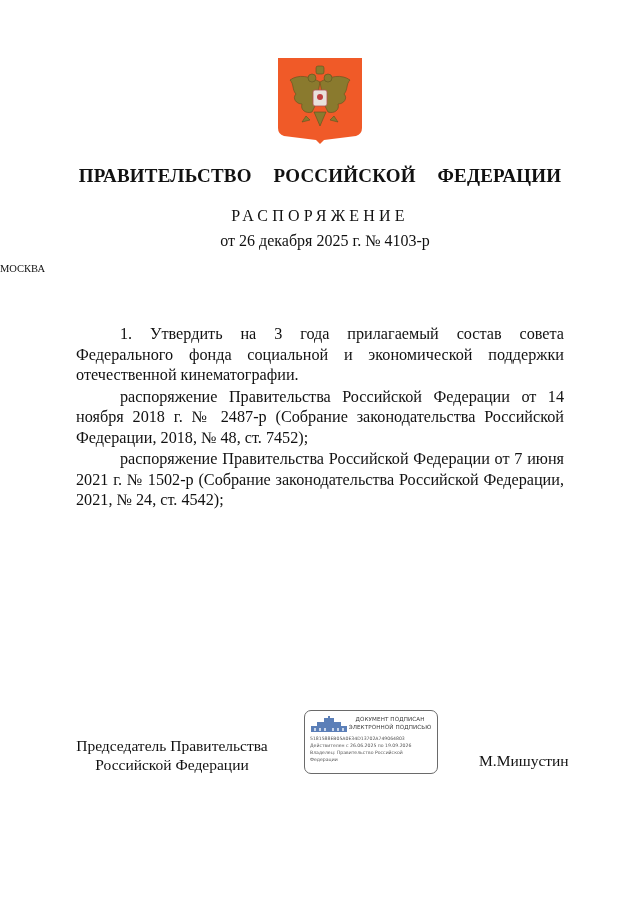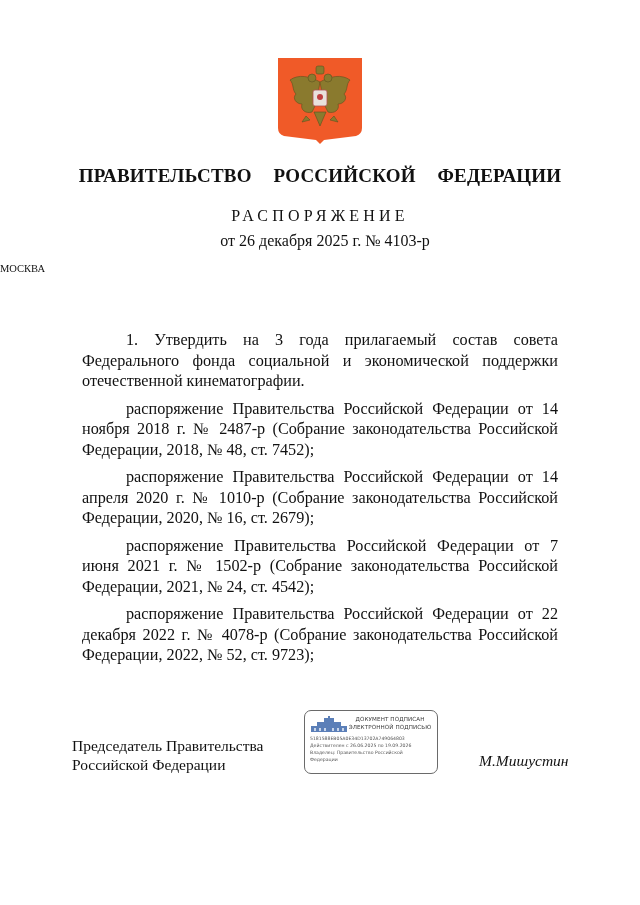--- a/index.html
+++ b/index.html
@@ -24,27 +24,27 @@
       padding-left: 10px;
     }
     .city {
       position: absolute; left: 0; right: 0; top: 263px; text-align: left;
       font-size: 10.5px;
     }
     .body {
       position: absolute; left: 75px; width: 490px; top: 323px;
       font-size: 16.2px; line-height: 20.5px; text-align: justify;
     }
-    .body p { margin: 7px; text-indent: 44px; }
+    .body p { margin: 1px; text-indent: 44px; }
     .signer {
-      position: absolute; left: 72px; top: 736px; width: 200px; 
+      position: absolute; left: 72px; top: 736px; width: 200px; text-align: center;
       font-size: 15.5px; line-height: 19px;
     }
     .signature-name {
-      position: absolute; left: 479px; top: 752px; font-size: 15.5px; font-style: italic;
+      position: absolute; left: 479px; top: 752px; font-size: 15.5px;
     }
     .stamp {
       position: absolute; left: 304px; top: 710px; width: 134px; height: 64px;
       border: 1.4px solid #6a6a6a; border-radius: 7px; box-sizing: border-box;
       font-family: "DejaVu Sans", sans-serif; color: #3a3a3a;
     }
     .stamp-logo { position: absolute; left: 6px; top: 5px; width: 36px; height: 16px; }
     .stamp-head {
       position: absolute; left: 38px; width: 94px; top: 4px; text-align: center;
       font-size: 5.6px; line-height: 8px; letter-spacing: 0.1px;
@@ -76,23 +76,21 @@
 </div>
 
 <div class="title" style="white-space:pre">ПРАВИТЕЛЬСТВО  РОССИЙСКОЙ  ФЕДЕРАЦИИ</div>
 <div class="doctype">РАСПОРЯЖЕНИЕ</div>
 <div class="docdate">от 26 декабря 2025 г. № 4103-р</div>
 <div class="city">МОСКВА</div>
 
 <div class="body">
   <p>1. Утвердить на 3 года прилагаемый состав совета Федерального фонда социальной и экономической поддержки отечественной кинематографии.</p>
   <p>распоряжение Правительства Российской Федерации от 14 ноября 2018 г. № 2487-р (Собрание законодательства Российской Федерации, 2018, № 48, ст. 7452);</p>
-  <p>распоряжение Правительства Российской Федерации от 14 апреля 2020 г. № 1010-р (Собрание законодательства Российской Федерации, 2020, № 16, ст. 2679);</p>
   <p>распоряжение Правительства Российской Федерации от 7 июня 2021 г. № 1502-р (Собрание законодательства Российской Федерации, 2021, № 24, ст. 4542);</p>
-  <p>распоряжение Правительства Российской Федерации от 22 декабря 2022 г. № 4078-р (Собрание законодательства Российской Федерации, 2022, № 52, ст. 9723);</p>
 </div>
 
 <div class="signer">
   <div>Председатель Правительства</div>
   <div>Российской Федерации</div>
 </div>
 
 <div class="stamp">
   <div class="stamp-logo">
     <svg width="36" height="16" viewBox="0 0 36 16">

